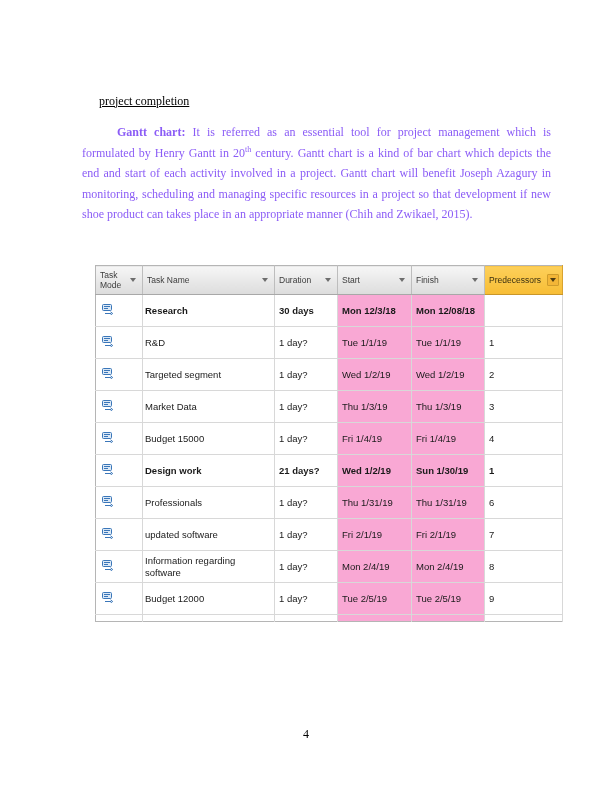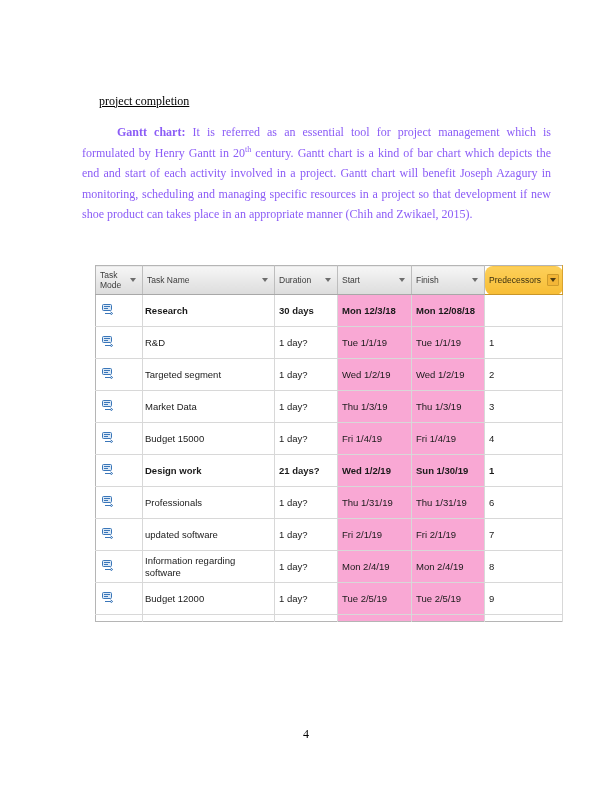--- a/index.html
+++ b/index.html
@@ -59,21 +59,20 @@
     font-size: 8.5px; font-weight: normal; color: #3c3c3c;
     text-align: left; vertical-align: middle;
     padding: 1px 12px 1px 4px;
     position: relative; line-height: 10px;
   }
   thead th.col-pred {
     background: linear-gradient(#fdd05a, #f7bd35);
     border-right: 1px solid #d9a32f;
     border-bottom: 1px solid #c9962a;
     color: #3a2f10;
-    border-radius: 8px;
   }
   .dd {
     position: absolute; right: 3px; top: 50%;
     width: 12px; height: 12px; margin-top: -6px;
     display: flex; align-items: center; justify-content: center;
   }
   .dd::after {
     content: ""; width: 0; height: 0;
     border-left: 3.5px solid transparent;
     border-right: 3.5px solid transparent;

